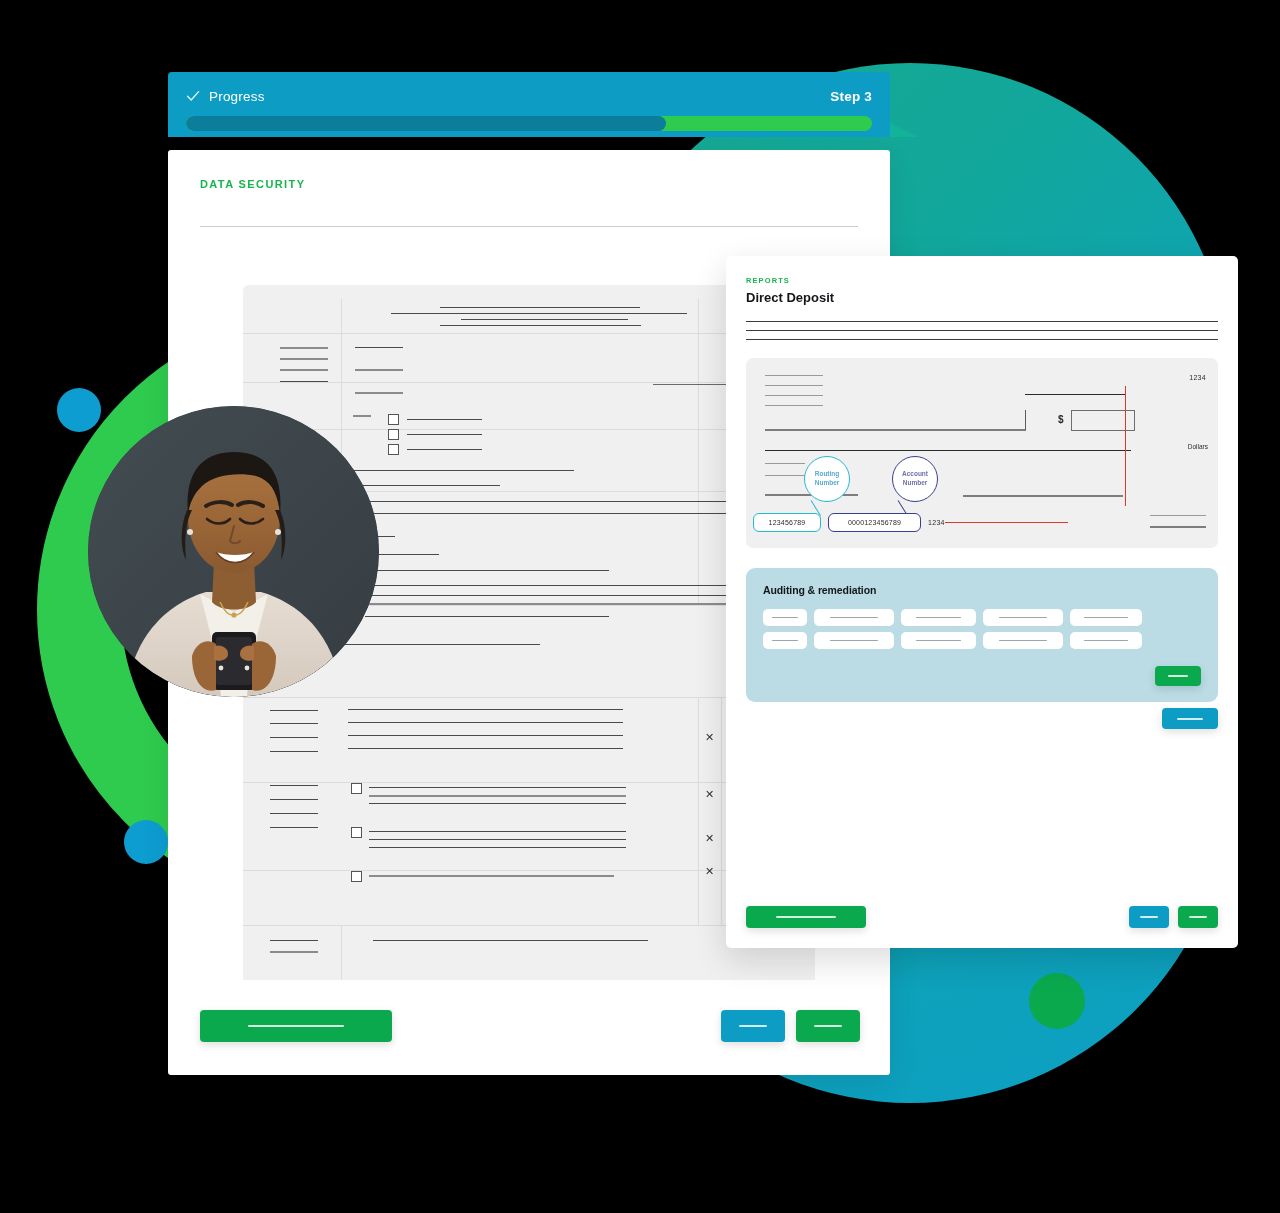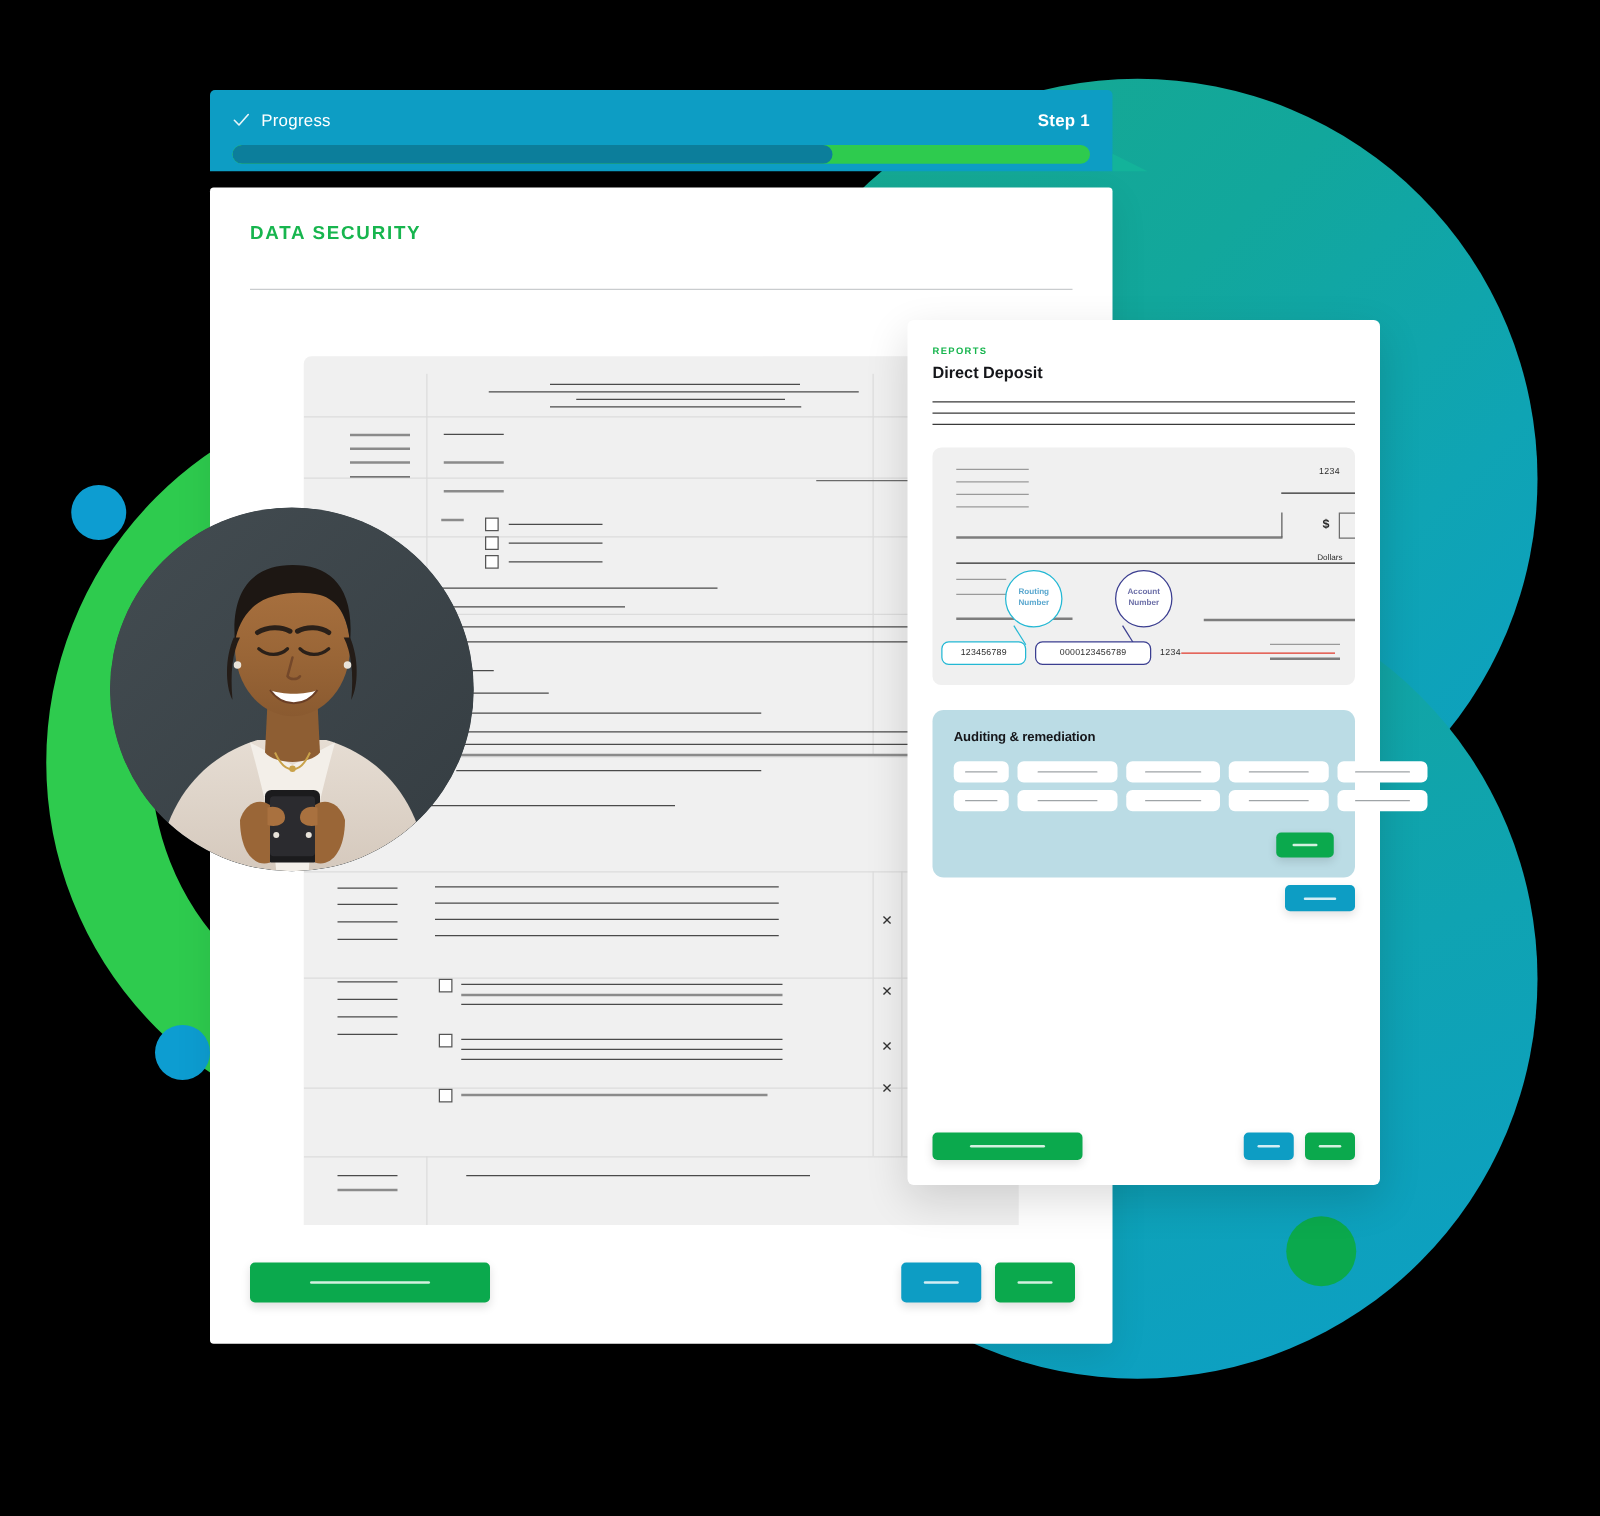--- a/index.html
+++ b/index.html
@@ -113,21 +113,21 @@
     left: 168px; top: 150px;
     width: 722px; height: 925px;
     background: #ffffff;
     border-radius: 3px;
     box-shadow: 0 10px 30px rgba(0,0,0,.09);
     z-index: 6;
     padding: 28px 32px;
   }
   .eyebrow {
     color: #17B54E;
-    font-size: 15px;
+    font-size: 11px;
     font-weight: 700;
     letter-spacing: 1.4px;
     text-transform: uppercase;
   }
   .doc-head-row {
     display: flex;
     align-items: baseline;
     justify-content: space-between;
     margin-top: 7px;
   }
@@ -225,21 +225,21 @@
     overflow: hidden;
     background: #3b4449;
     z-index: 20;
   }
   #portrait svg { display: block; width: 291px; height: 291px; }
 
   
   #dd-card {
     position: absolute;
     left: 726px; top: 256px;
-    width: 378px; height: 692px;
+    width: 512px; height: 692px;
     background: #ffffff;
     border-radius: 5px;
     box-shadow: 0 12px 34px rgba(0,0,0,.14);
     z-index: 15;
     padding: 20px 20px 0 20px;
   }
   .dd-eyebrow {
     color: #17B54E;
     font-size: 7.5px;
     font-weight: 700;
@@ -405,21 +405,21 @@
   <div id="progress-banner">
     <div class="progress-top">
       <div class="progress-left">
         <span class="check-icon">
           <svg viewBox="0 0 14 14" width="14" height="14" aria-hidden="true">
             <path d="M1.5 7.2 L5.2 11 L12.6 2.6" fill="none" stroke="#ffffff" stroke-width="1.3" stroke-linecap="round" stroke-linejoin="round" opacity="0.9"></path>
           </svg>
         </span>
         <span class="progress-label">Progress</span>
       </div>
-      <span class="progress-step">Step 1</span>
+      <span class="progress-step">Step 3</span>
     </div>
     <div id="progress-track">
       <div id="progress-fill" style="width: 70%;"></div>
     </div>
   </div>
 
   <div id="form-doc">
     <div class="eyebrow">DATA SECURITY</div>
     <div id="doc-divider"></div>
   </div>

